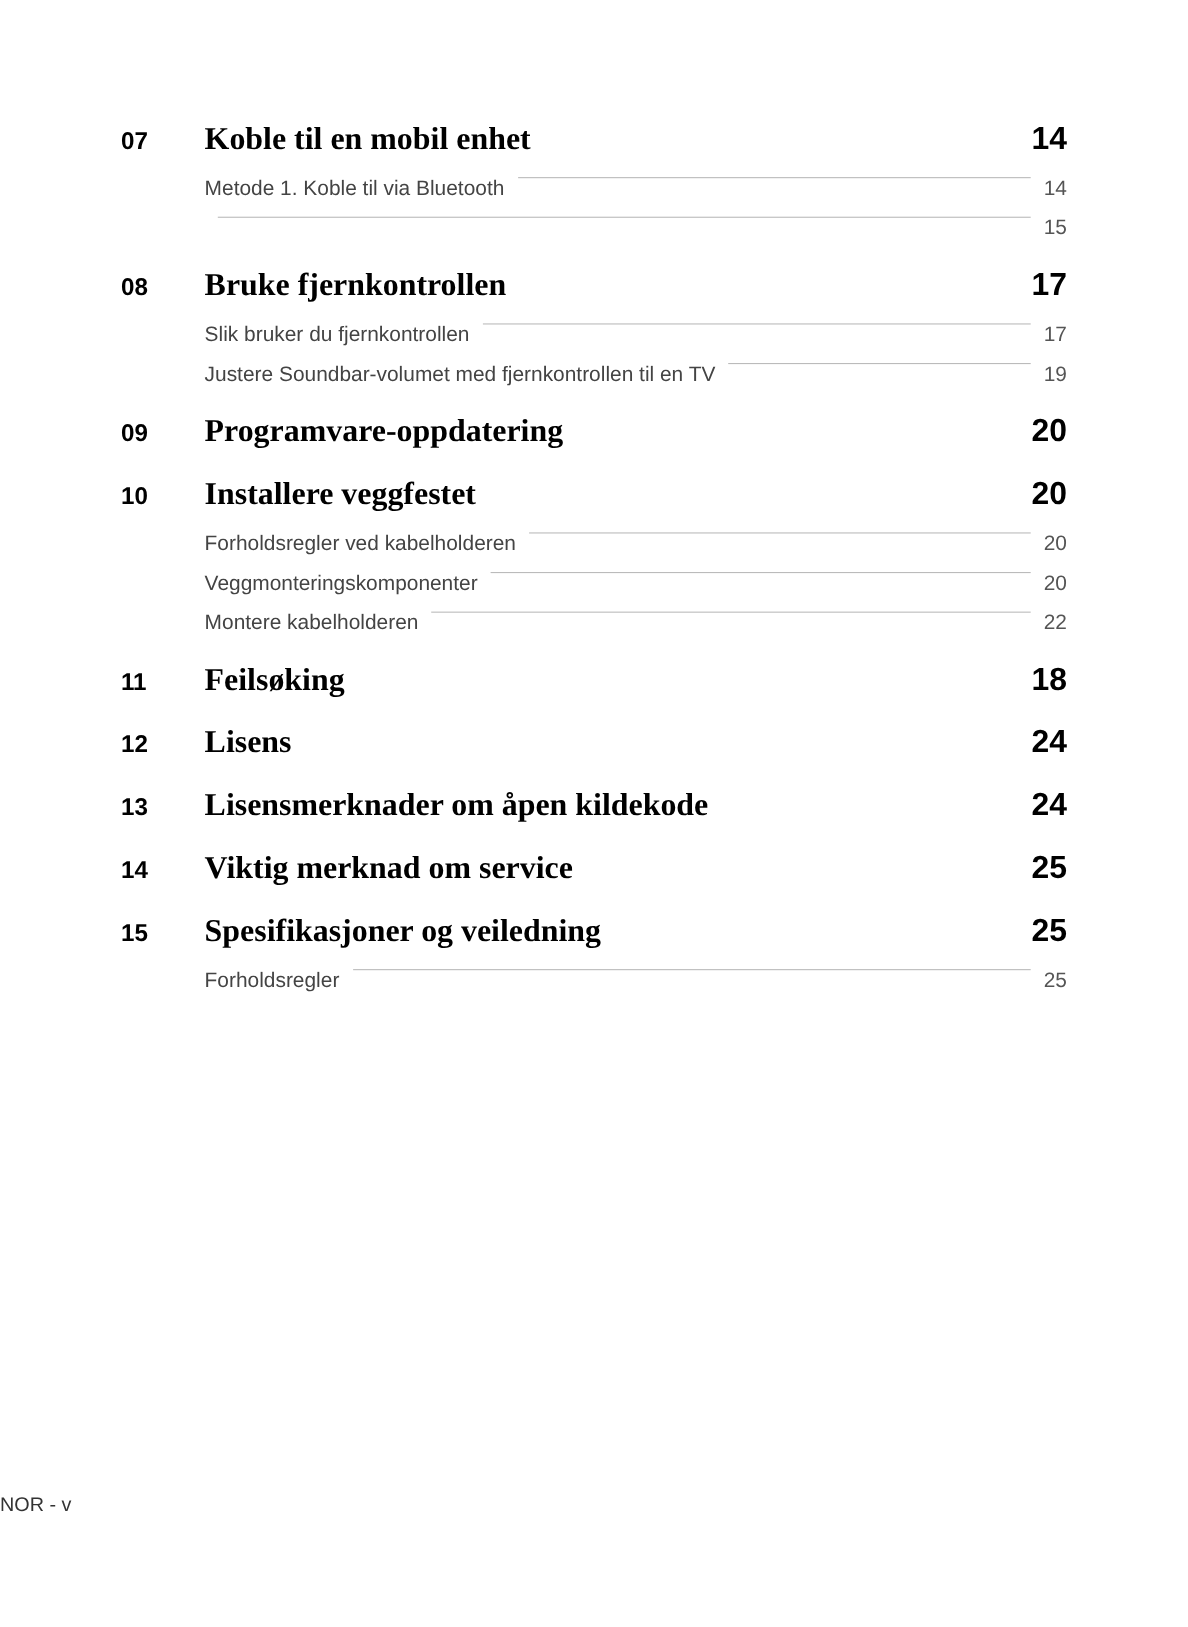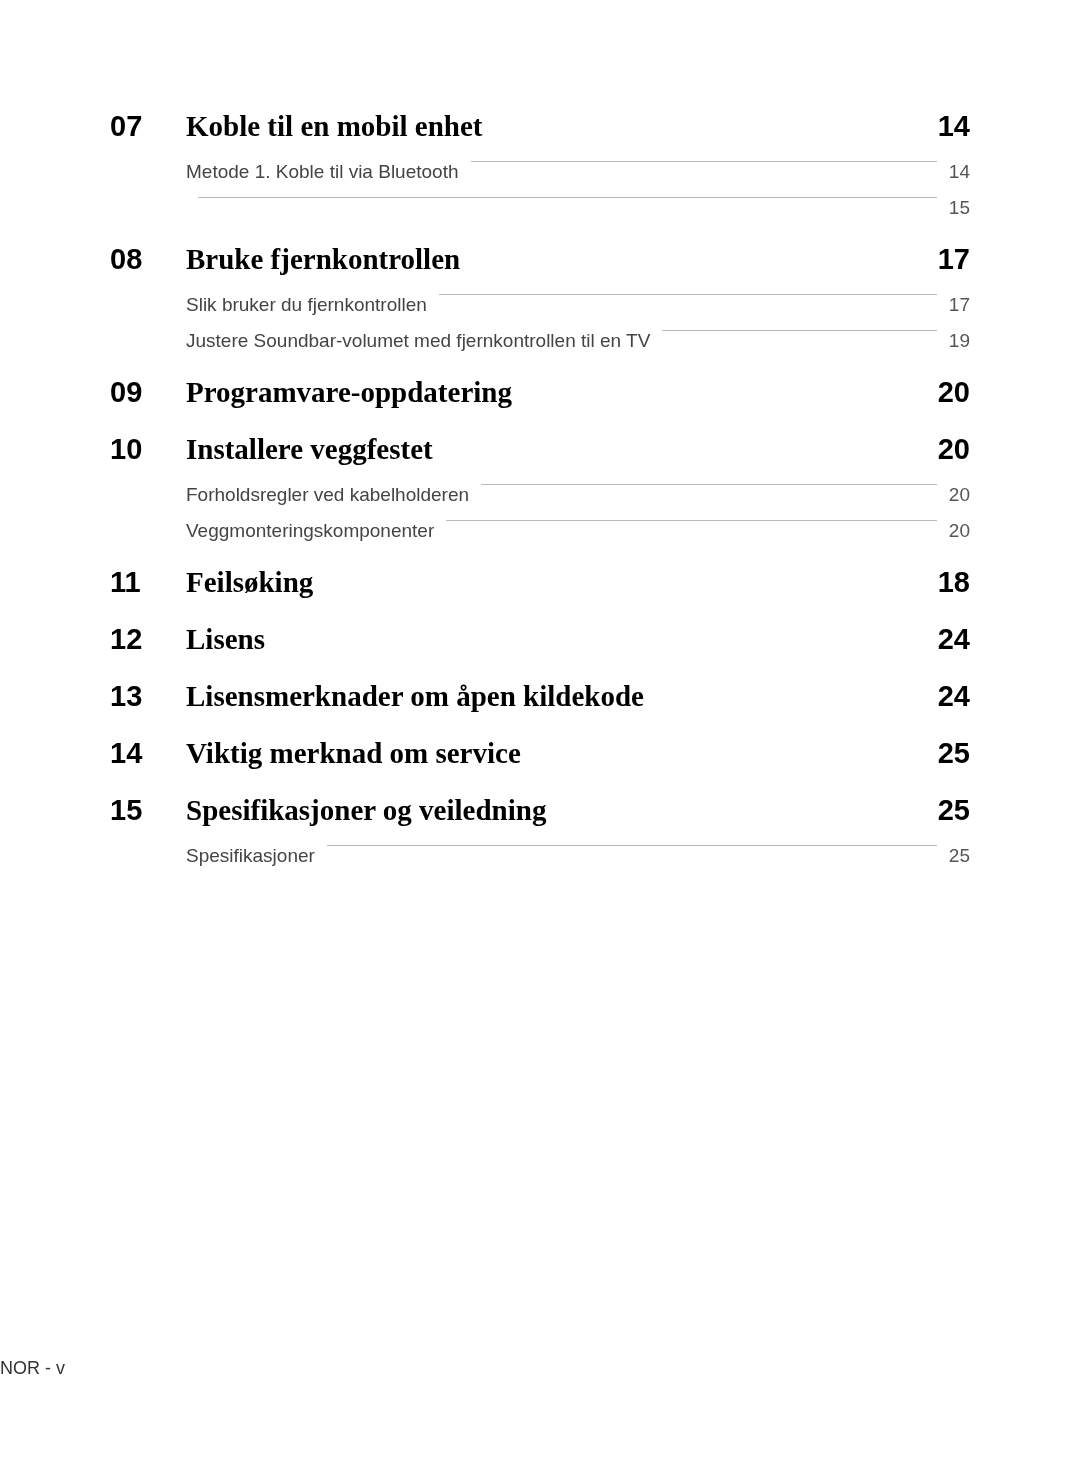--- a/index.html
+++ b/index.html
@@ -20,21 +20,21 @@
     .section {
       margin-bottom: 24px;
     }
     .section-header {
       display: flex;
       align-items: baseline;
       margin-bottom: 18px;
     }
     .section-number {
       width: 76px;
-      font-size: 29px;
+      font-size: 22px;
       font-weight: 700;
       color: #000000;
       flex-shrink: 0;
     }
     .section-title {
       flex: 1;
       font-size: 29px;
       font-weight: 700;
       color: #000000;
       font-family: Liberation Serif, serif;
@@ -134,20 +134,25 @@
     <div class="subsection">
       <div class="subsection-title">Forholdsregler ved kabelholderen</div>
       <div class="subsection-leader"></div>
       <div class="subsection-page">20</div>
     </div>
     <div class="subsection">
       <div class="subsection-title">Veggmonteringskomponenter</div>
       <div class="subsection-leader"></div>
       <div class="subsection-page">20</div>
     </div>
+    <div class="subsection">
+      <div class="subsection-title">Montere kabelholderen</div>
+      <div class="subsection-leader"></div>
+      <div class="subsection-page">22</div>
+    </div>
   </div>
 
   <div class="section">
     <div class="section-header">
       <div class="section-number">11</div>
       <div class="section-title">Feilsøking</div>
       <div class="section-page">18</div>
     </div>
   </div>
 
@@ -175,21 +180,21 @@
     </div>
   </div>
 
   <div class="section">
     <div class="section-header">
       <div class="section-number">15</div>
       <div class="section-title">Spesifikasjoner og veiledning</div>
       <div class="section-page">25</div>
     </div>
     <div class="subsection">
-      <div class="subsection-title">Spesifikasjoner</div>
+      <div class="subsection-title">Forholdsregler</div>
       <div class="subsection-leader"></div>
       <div class="subsection-page">25</div>
     </div>
   </div>
 
 </div>
 
 <div class="footer">NOR - v</div>
 
 </body></html>

